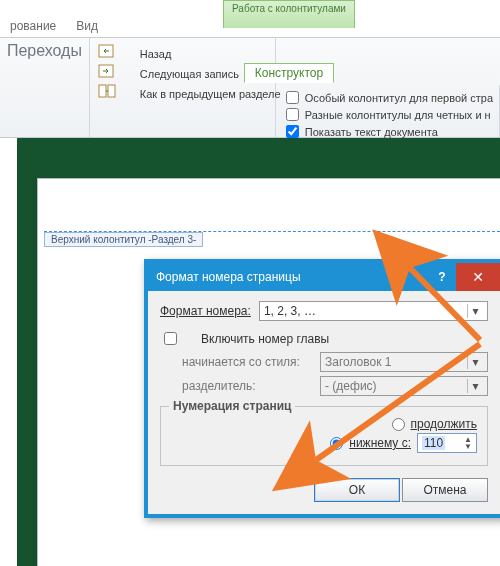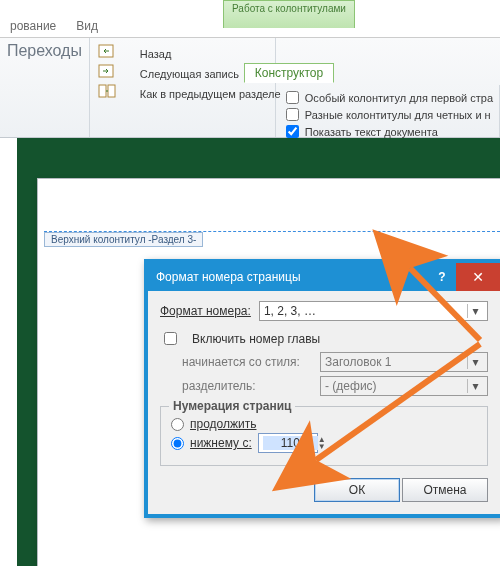--- a/index.html
+++ b/index.html
@@ -33,30 +33,30 @@
   
   .dialog { position: absolute; left: 106px; top: 80px; width: 360px; border: 4px solid #1e90d4; background: #f0f0f0; font-size: 12px; color: #333; box-shadow: 2px 3px 8px rgba(0,0,0,.35); }
   .dlg-title { height: 28px; background: #1e90d4; color: #fff; display: flex; align-items: center; padding: 0 8px; position: relative; }
   .dlg-title-btns { position: absolute; right: 0; top: 0; display: flex; }
   .dlg-help { width: 28px; height: 28px; background: #1e90d4; color: #fff; display: flex; align-items: center; justify-content: center; font-weight: bold; }
   .dlg-close { width: 44px; height: 28px; background: #c94030; color: #fff; display: flex; align-items: center; justify-content: center; font-size: 14px; }
   .dlg-body { padding: 10px 12px 12px 12px; }
   .fld-row { display: flex; align-items: center; gap: 8px; margin-bottom: 8px; }
   .combo { flex: 1; height: 20px; border: 1px solid #9a9a9a; background: #fff; display: flex; align-items: center; justify-content: space-between; padding: 0 4px; }
   .combo .ar { width: 16px; text-align: center; color: #555; border-left: 1px solid #bbb; }
-  .chk-row { display: flex; align-items: center; gap: 12px; margin-bottom: 4px; }
+  .chk-row { display: flex; align-items: center; gap: 21px; margin-bottom: 4px; }
   .sub { margin-left: 22px; color: #777; }
   .sub .fld-row { margin-bottom: 4px; }
   .sub .combo { background: #f0f0f0; }
   .fieldset { border: 1px solid #c0c4c9; margin-top: 10px; padding: 8px 10px 10px 10px; position: relative; }
   .legend { position: absolute; top: -8px; left: 8px; background: #f0f0f0; padding: 0 4px; color: #555; font-weight: bold; }
-  .radio-row { display: flex; align-items: center; gap: 6px; margin: 2px 0; }
+  .radio-row { display: flex; align-items: center; gap: 6px; margin: 2px 0; justify-content: flex-end; }
   .radio-row input { margin: 0; }
   .spinner { width: 60px; height: 20px; border: 1px solid #7a9ac8; background: #fff; padding: 0 4px; display: flex; align-items: center; justify-content: space-between; }
-  .spinner .sel { background: #cfe3ff; padding: 0 18px; }
+  .spinner .sel { background: #cfe3ff; padding: 0 2px; }
   .spinner .spn { font-size: 8px; line-height: 7px; color: #555; display: flex; flex-direction: column; }
   .dlg-btns { margin-top: 12px; display: flex; justify-content: flex-end; gap: 2px; }
   .btn { width: 86px; height: 24px; border: 1px solid #8d9096; background: linear-gradient(#fefefe,#e3e6ea); display: flex; align-items: center; justify-content: center; }
   .btn.ok { border: 1px solid #3a7bbf; box-shadow: 0 0 0 1px #bcd6f0 inset; }
 
   
   .arrows { position: absolute; left: 0; top: 0; width: 500px; height: 566px; pointer-events: none; }
 </style>
 </head>
 <body>

